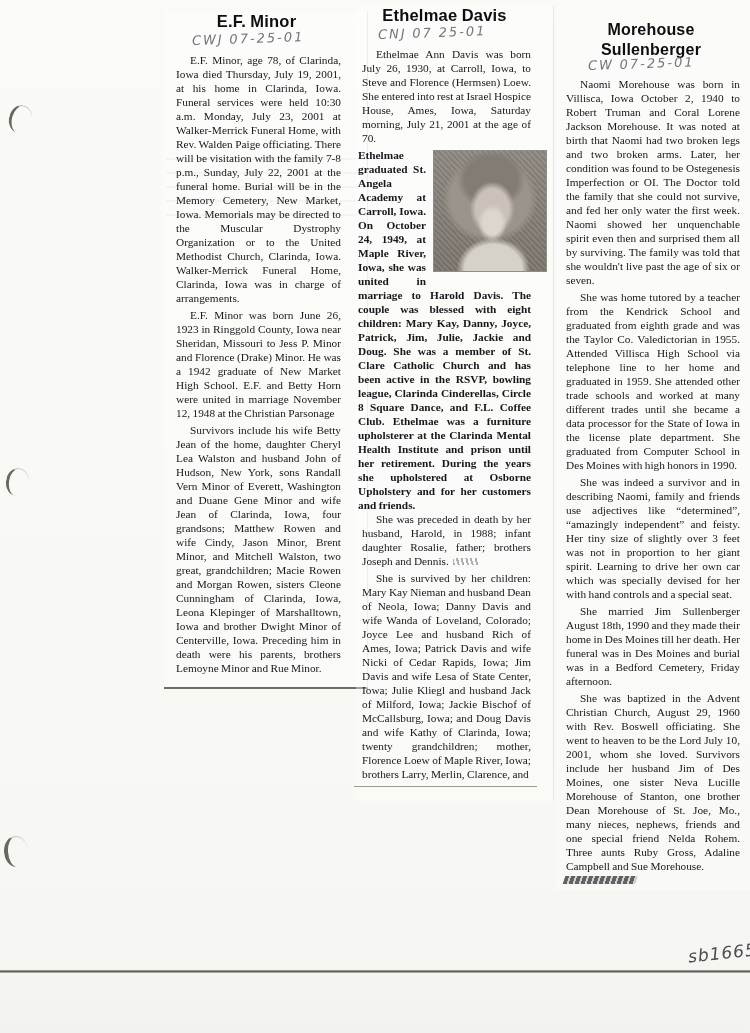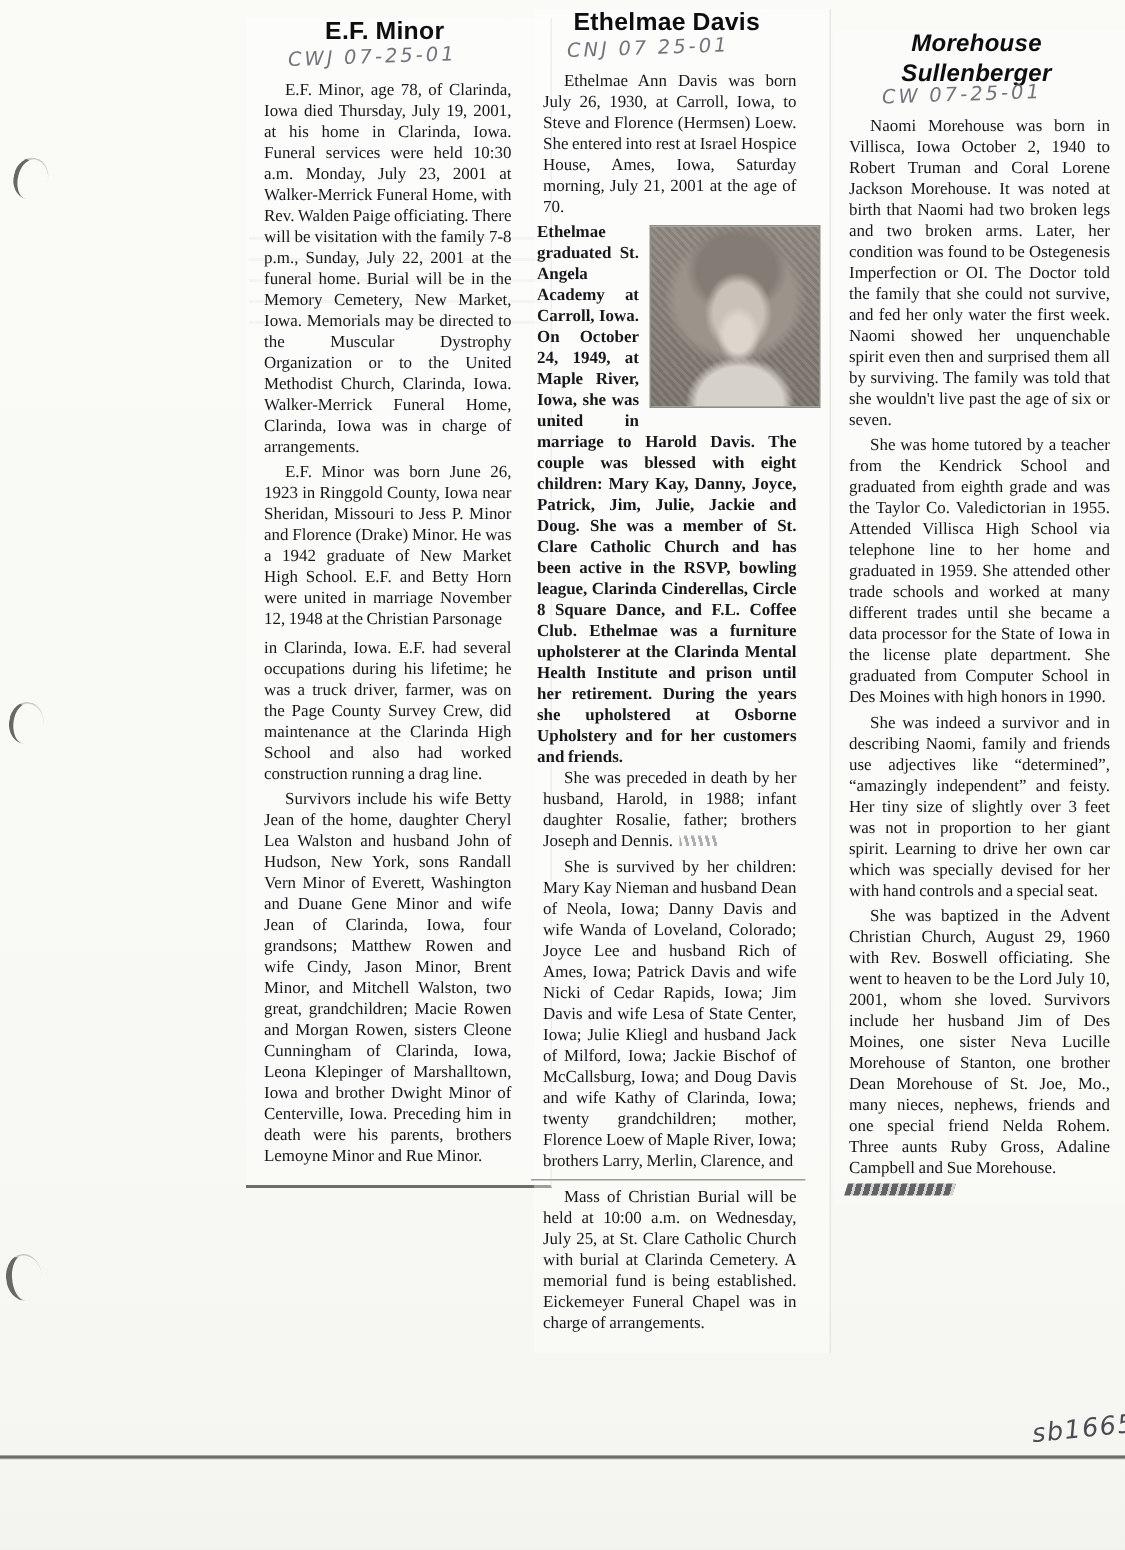--- a/index.html
+++ b/index.html
@@ -117,48 +117,47 @@
   <span class="hole" id="hole2"></span>
   <span class="hole" id="hole3"></span>
 
   <div class="streak" id="streak1"></div>
 
   <section class="clip" id="col1">
     <h2 class="clip-title">E.F. Minor</h2>
     <div class="handnote">CWJ 07-25-01</div>
     <p>E.F. Minor, age 78, of Clarinda, Iowa died Thursday, July 19, 2001, at his home in Clarinda, Iowa. Funeral services were held 10:30 a.m. Monday, July 23, 2001 at Walker-Merrick Funeral Home, with Rev. Walden Paige officiating. There will be visitation with the family 7-8 p.m., Sunday, July 22, 2001 at the funeral home. Burial will be in the Memory Cemetery, New Market, Iowa. Memorials may be directed to the Muscular Dystrophy Organization or to the United Methodist Church, Clarinda, Iowa. Walker-Merrick Funeral Home, Clarinda, Iowa was in charge of arrangements.</p>
     <p>E.F. Minor was born June 26, 1923 in Ringgold County, Iowa near Sheridan, Missouri to Jess P. Minor and Florence (Drake) Minor. He was a 1942 graduate of New Market High School. E.F. and Betty Horn were united in marriage November 12, 1948 at the Christian Parsonage</p>
-    <p class="noindent">in Clarinda, Iowa. E.F. had several occupations during his lifetime; he was a truck driver, farmer, was on the Page County Survey Crew, did maintenance at the Clarinda High School and also had worked construction running a drag line.</p>
     <p>Survivors include his wife Betty Jean of the home, daughter Cheryl Lea Walston and husband John of Hudson, New York, sons Randall Vern Minor of Everett, Washington and Duane Gene Minor and wife Jean of Clarinda, Iowa, four grandsons; Matthew Rowen and wife Cindy, Jason Minor, Brent Minor, and Mitchell Walston, two great, grandchildren; Macie Rowen and Morgan Rowen, sisters Cleone Cunningham of Clarinda, Iowa, Leona Klepinger of Marshalltown, Iowa and brother Dwight Minor of Centerville, Iowa. Preceding him in death were his parents, brothers Lemoyne Minor and Rue Minor.</p>
   </section>
 
   <section class="clip" id="col2">
     <h2 class="clip-title">Ethelmae Davis</h2>
     <div class="handnote">CNJ 07 25-01</div>
     <p>Ethelmae Ann Davis was born July 26, 1930, at Carroll, Iowa, to Steve and Florence (Hermsen) Loew. She entered into rest at Israel Hospice House, Ames, Iowa, Saturday morning, July 21, 2001 at the age of 70.</p>
     <div class="clip-para" style="text-align:justify;font-weight:bold;">
       <div class="photo" title="black-and-white portrait of Ethelmae Davis"></div>
       <span style="display:inline;">Ethelmae graduated St. Angela Academy at Carroll, Iowa. On October 24, 1949, at Maple River, Iowa, she was united in marriage to Harold Davis. The couple was blessed with eight children: Mary Kay, Danny, Joyce, Patrick, Jim, Julie, Jackie and Doug. She was a member of St. Clare Catholic Church and has been active in the RSVP, bowling league, Clarinda Cinderellas, Circle 8 Square Dance, and F.L. Coffee Club. Ethelmae was a furniture upholsterer at the Clarinda Mental Health Institute and prison until her retirement. During the years she upholstered at Osborne Upholstery and for her customers and friends.</span>
     </div>
     <p>
       <span>She was preceded in death by her husband, Harold, in 1988; infant daughter Rosalie, father; brothers Joseph and Dennis.</span><span class="smudge"></span>
     </p>
     <p>She is survived by her children: Mary Kay Nieman and husband Dean of Neola, Iowa; Danny Davis and wife Wanda of Loveland, Colorado; Joyce Lee and husband Rich of Ames, Iowa; Patrick Davis and wife Nicki of Cedar Rapids, Iowa; Jim Davis and wife Lesa of State Center, Iowa; Julie Kliegl and husband Jack of Milford, Iowa; Jackie Bischof of McCallsburg, Iowa; and Doug Davis and wife Kathy of Clarinda, Iowa; twenty grandchildren; mother, Florence Loew of Maple River, Iowa; brothers Larry, Merlin, Clarence, and</p>
     <div class="seam"></div>
-    <p>Mass of Christian Burial will be held at 10:00 a.m. on Wednesday, July 25, at St. Clare Catholic Church with burial at Clarinda Cemetery. A memorial fund is being established. Eickemeyer Funeral Chapel was in charge of arrangements.</p>
   </section>
 
   <section class="clip" id="col3">
     <h2 class="clip-title">
-      <span style="display:block;font-style:italic;">Morehouse Sullenberger</span>
+      <span style="display:block;">Morehouse Sullenberger</span>
     </h2>
     <div class="handnote">CW 07-25-01</div>
     <p>Naomi Morehouse was born in Villisca, Iowa October 2, 1940 to Robert Truman and Coral Lorene Jackson Morehouse.  It was noted at birth that Naomi had two broken legs and two broken arms. Later, her condition was found to be Ostegenesis Imperfection or OI. The Doctor told the family that she could not survive, and fed her only water the first week. Naomi showed her unquenchable spirit even then and surprised them all by surviving. The family was told that she wouldn't live past the age of six or seven.</p>
     <p>She was home tutored by a teacher from the Kendrick School and graduated from eighth grade and was the Taylor Co. Valedictorian in 1955. Attended Villisca High School via telephone line to her home and graduated in 1959. She attended other trade schools and worked at many different trades until she became a data processor for the State of Iowa in the license plate department.  She graduated from Computer School in Des Moines with high honors in 1990.</p>
     <p>She was indeed a survivor and in describing Naomi, family and friends use adjectives like “determined”, “amazingly independent” and feisty. Her tiny size of slightly over 3 feet was not in proportion to her giant spirit. Learning to drive her own car which was specially devised for her with hand controls and a special seat.</p>
+    <p>She married Jim Sullenberger August 18th, 1990 and they made their home in Des Moines till her death.  Her funeral was in Des Moines and burial was in a Bedford Cemetery, Friday afternoon.</p>
     <p>She was baptized in the Advent Christian Church, August 29, 1960 with Rev. Boswell officiating. She went to heaven to be the Lord July 10, 2001, whom she loved. Survivors include her husband Jim of Des Moines,  one sister Neva Lucille Morehouse of Stanton, one brother Dean Morehouse of St. Joe, Mo., many nieces, nephews, friends and one special friend Nelda Rohem. Three aunts Ruby Gross, Adaline Campbell and Sue Morehouse.</p>
     <div class="scribble"></div>
   </section>
 
   <div id="scancode">sb1665</div>
 
   <div id="edge"></div>
 </div>
 
 </body></html>

